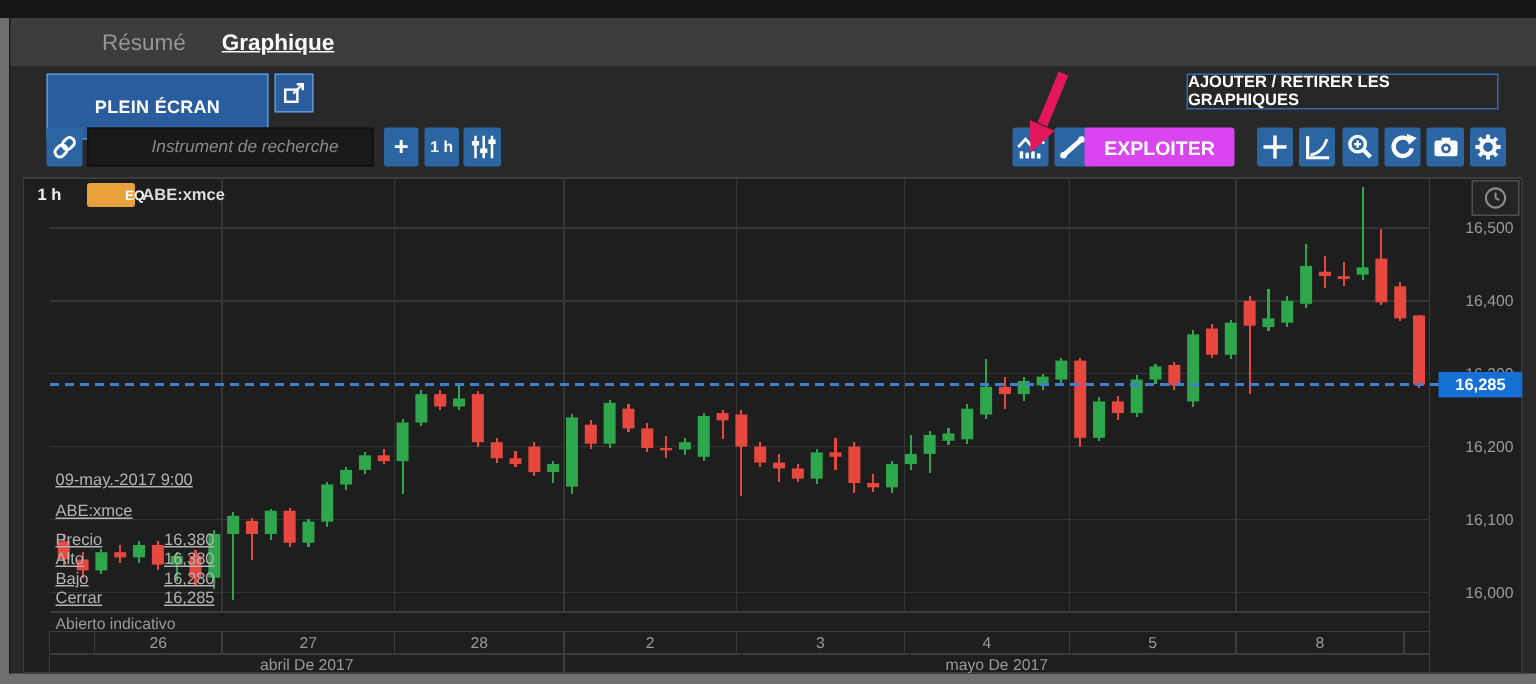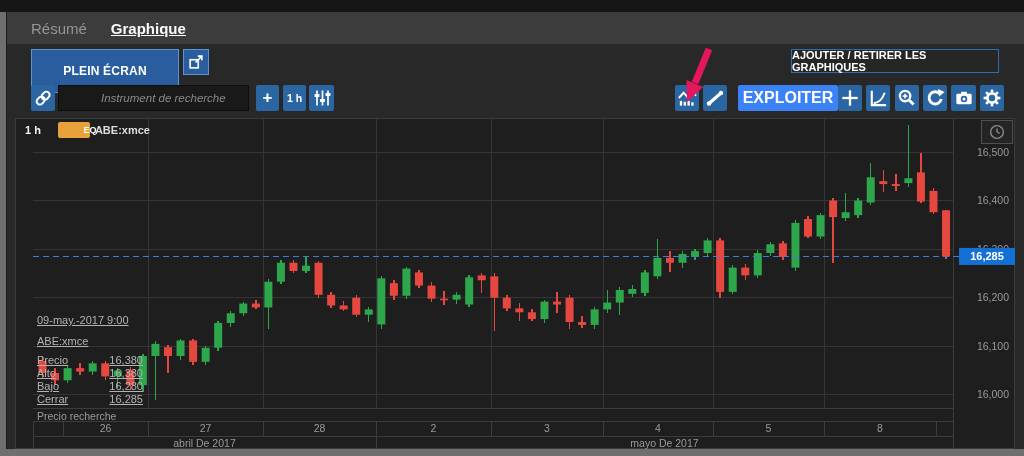--- a/index.html
+++ b/index.html
@@ -1,30 +1,30 @@
 <!DOCTYPE html>
 <html><head>
 <meta charset="utf-8">
 <style>
   * { margin:0; padding:0; box-sizing:border-box; }
   html,body { width:1024px; height:456px; overflow:hidden; }
   body { background:#6f6f6f; position:relative; font-family:"Liberation Sans", sans-serif; }
   .topband { position:absolute; left:0; top:0; width:1024px; height:12px; background:#161616; }
   .app { position:absolute; left:6px; top:12px; width:1018px; height:437px; background:#282828; border-left:1px solid #1a1a1a; }
-  .tabbar { position:absolute; left:0; top:0; width:1018px; height:32px; background:#3c3c3c; display:flex; align-items:center; }
+  .tabbar { position:absolute; left:0; top:0; width:1018px; height:32px; background:#3c3c3c; display:flex; align-items:center;padding-left:37px; }
   .tab-resume { margin-left:24px; font-size:15px; color:#969696; cursor:default; }
   .tab-graphique { margin-left:24px; font-size:15px; font-weight:600; color:#fafafa;text-decoration:underline; }
   .btn-fullscreen { position:absolute; left:24px; top:37px; width:148px; height:44px; background:#2a5d9e; border:1px solid #5d93d1; color:#fff; font-size:12px; font-weight:700; display:flex; align-items:center; justify-content:center; letter-spacing:.2px; }
   .btn-extlink { position:absolute; left:176px; top:37px; width:26px; height:26px; background:#2a5d9e; border:1px solid #5d93d1; display:flex; align-items:center; justify-content:center; }
   .btn-addremove { position:absolute; left:784px; top:37px; width:208px; height:24px; background:#262626; border:1px solid #2f6db0; color:#fff; font-size:11px; font-weight:700; display:flex; align-items:center; justify-content:center; }
   .iconbtn { position:absolute; top:73px; height:26px; background:#2b66a3; border-radius:2px; display:flex; align-items:center; justify-content:center; color:#fff; }
   .searchbox { position:absolute; left:51px; top:73px; width:191px; height:26px; background:#191919; border:1px solid #0e0e0e; display:flex; align-items:center;gap:31px; }
   .searchbox input { background:transparent; border:none; outline:none; color:#cfcfcf; font-size:11.5px; width:150px; margin-left:4px; font-family:"Liberation Sans", sans-serif; }
   .searchbox input::placeholder { color:#8a8a8a; font-style:italic; }
-  .btn-exploiter { position:absolute; left:731px; top:73px; width:100px; height:26px; background:#3b82f6; border-radius:2px; color:#fff; font-size:16px; font-weight:700; display:flex; align-items:center; justify-content:center; }
+  .btn-exploiter { position:absolute; left:716px; top:73px; width:100px; height:26px; background:#d946ef; border-radius:2px; color:#fff; font-size:13px; font-weight:700; display:flex; align-items:center; justify-content:center; }
   .chartwrap { position:absolute; left:8px; top:106px; width:1000px; height:331px; background:#1e1e1e; }
   .legend { position:absolute; left:10px; top:4px; display:flex; align-items:center; z-index:5; }
   .legend .intv { color:#f0f0f0; font-size:11px; font-weight:700; }
   .legend .eq { margin-left:17px; width:19px; height:16px; background:#e9a23b; border-radius:2px; color:#fff; font-size:9px; font-weight:700; display:flex; align-items:center; justify-content:center;padding-left:32px; }
   .legend .sym { margin-left:5px; color:#dcdcdc; font-size:11px; font-weight:700; }
   .tooltip { position:absolute; left:22px; top:196px; width:106px; font-size:11px; color:#b3b3b3; z-index:5;text-decoration:underline; }
   .tooltip .date { margin-bottom:9px; }
   .tooltip .sym { margin-bottom:7px; }
   .tooltip .row { display:flex; justify-content:space-between; margin-bottom:1px; }
   .footnote { position:absolute; left:22px; top:292px; font-size:10.5px; color:#9a9a9a; z-index:5; }
@@ -377,21 +377,21 @@
       <div class="row">
         <span>Bajo</span>
         <span>16,280</span>
       </div>
       <div class="row">
         <span>Cerrar</span>
         <span>16,285</span>
       </div>
     </div>
 
-    <div class="footnote">Precio recherche</div>
+    <div class="footnote">Abierto indicativo</div>
 
     <div class="clockbox">
       <svg width="18" height="18" viewBox="0 0 18 18">
         <circle cx="9" cy="9" r="6.4" fill="none" stroke="#8a8a8a" stroke-width="1.4"></circle>
         <line x1="9" y1="9" x2="9" y2="5.4" stroke="#8a8a8a" stroke-width="1.4"></line>
         <line x1="9" y1="9" x2="11.6" y2="10.4" stroke="#8a8a8a" stroke-width="1.4"></line>
       </svg>
     </div>
   </div>
 

